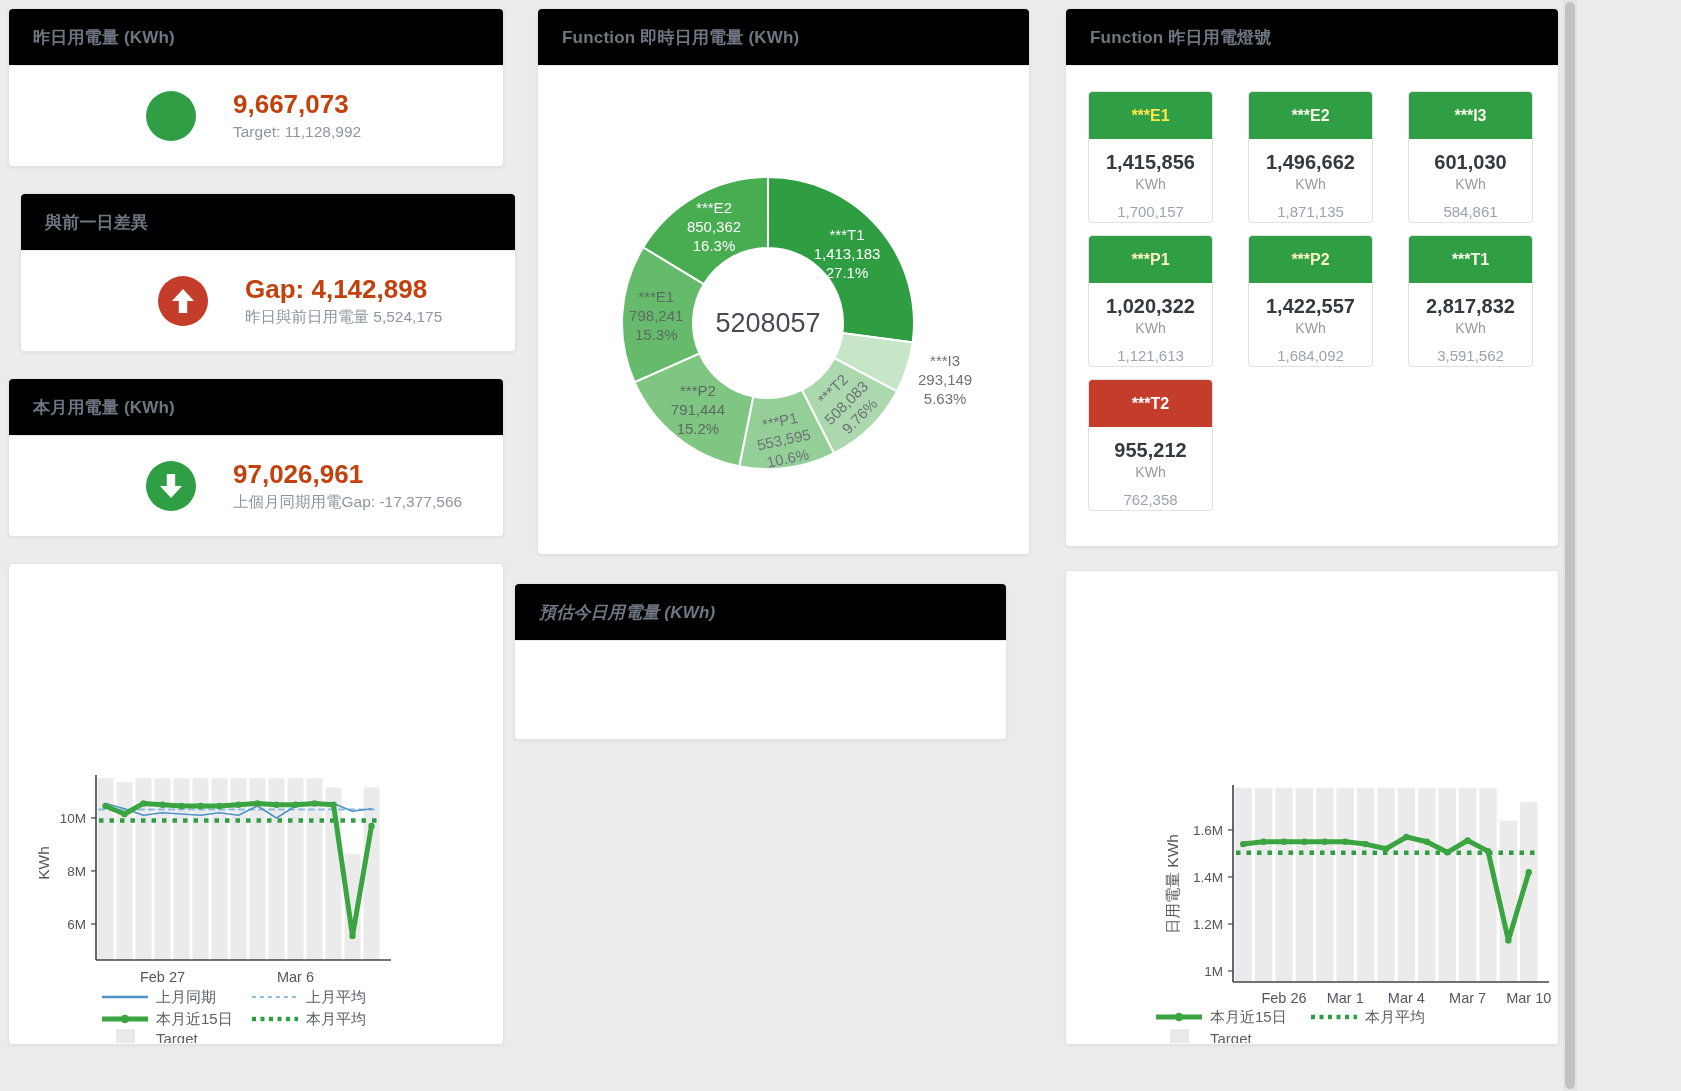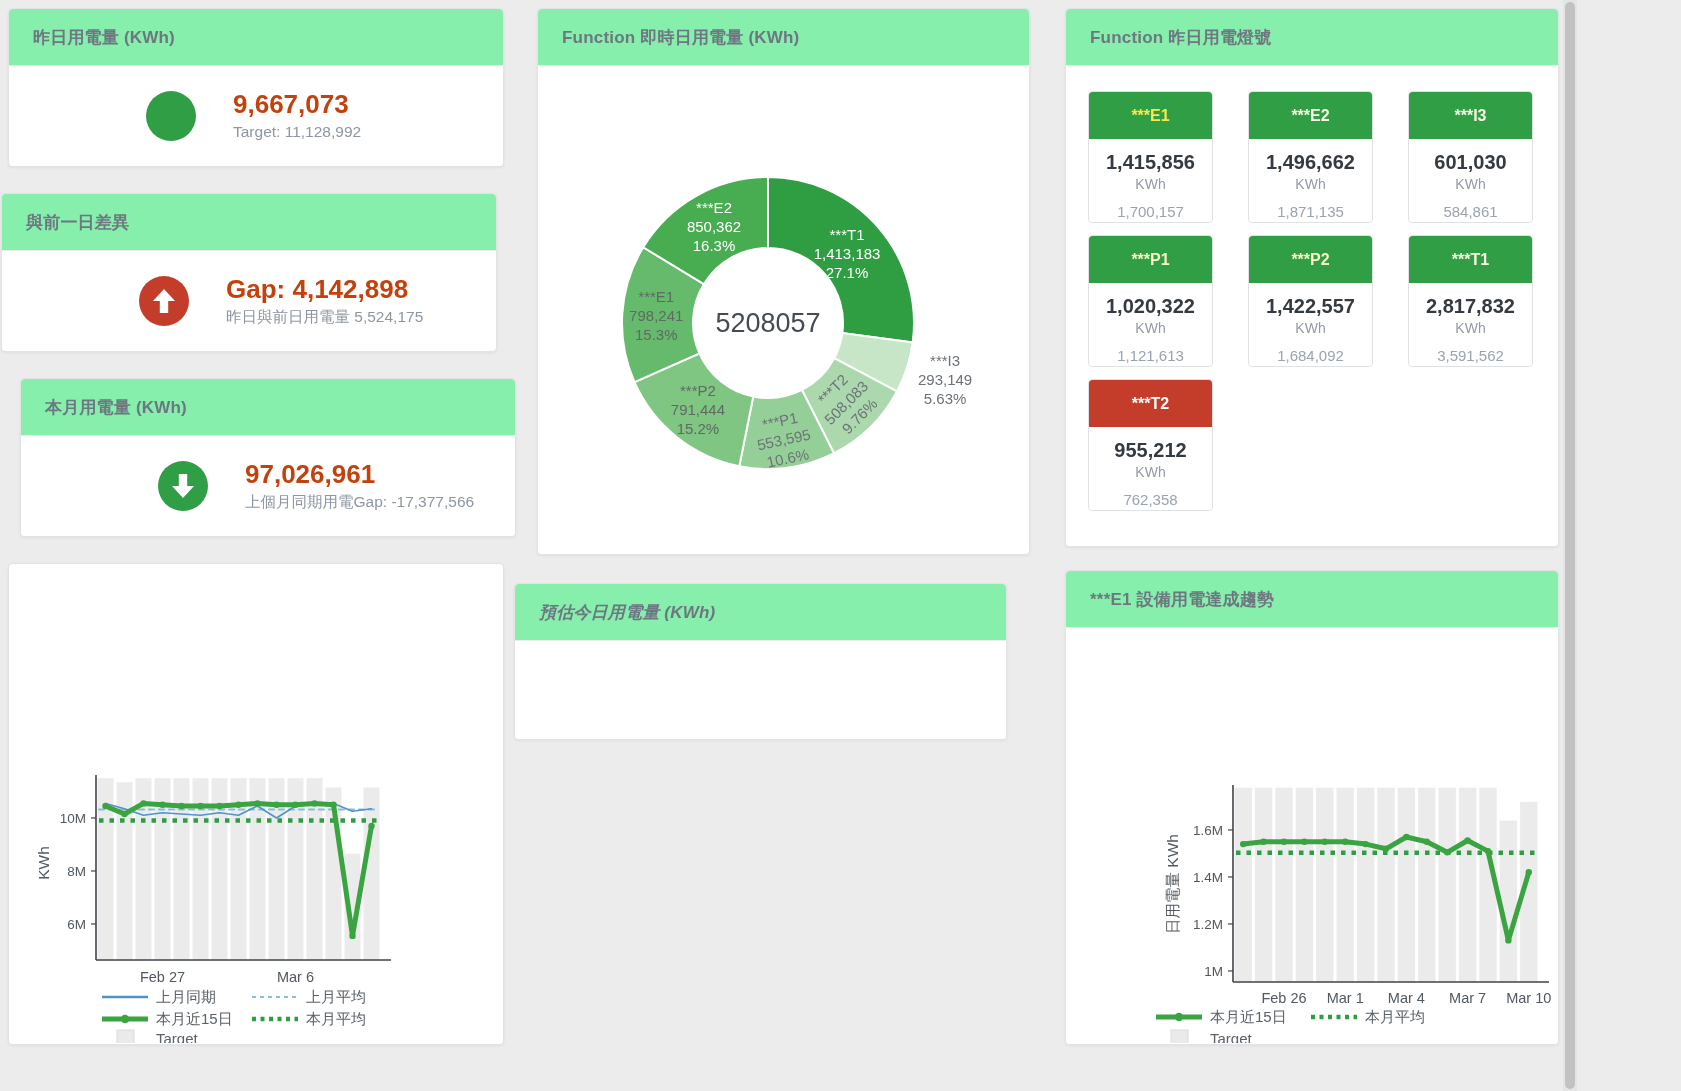--- a/index.html
+++ b/index.html
@@ -7,21 +7,21 @@
     width:1681px;height:1091px;position:relative;overflow:hidden;
     background:#ececec;
     font-family:"Liberation Sans", sans-serif;
   }
   .card{
     position:absolute;background:#ffffff;
     border:1px solid #e1e3e6;border-radius:4px;
     box-shadow:0 1px 3px rgba(0,0,0,.06);
   }
   .card-header{
-    height:56px;background:#86efac;border-bottom:1px solid #ebebeb;
+    height:56px;background:#000000;border-bottom:1px solid #ebebeb;
     border-radius:4px 4px 0 0;display:flex;align-items:center;
     padding:0 24px;font-size:17px;font-weight:bold;color:#6d7681;
     letter-spacing:.2px;
   }
   .card-body{position:absolute;left:0;right:0;top:56px;bottom:0;}
   .kpi-circle{
     position:absolute;width:50px;height:50px;border-radius:50%;
     display:flex;align-items:center;justify-content:center;top:50%;
     transform:translateY(-50%);
   }
@@ -63,36 +63,36 @@
   <div class="card-header">昨日用電量 (KWh)</div>
   <div class="card-body">
     <div class="kpi-circle" style="left:137px;background:#2f9e44;"></div>
     <div class="kpi-text" style="left:224px;">
       <div class="kpi-value">9,667,073</div>
       <div class="kpi-sub">Target: 11,128,992</div>
     </div>
   </div>
 </div>
 
-<div class="card" style="left:1px;top:193px;width:494px;height:157px;">
+<div class="card" style="left:20px;top:193px;width:494px;height:157px;">
   <div class="card-header">與前一日差異</div>
   <div class="card-body">
     <div class="kpi-circle" style="left:137px;background:#c33d2a;">
       <svg width="22" height="24" viewBox="0 0 22 24" style="position:static;">
         <path d="M11 0 L22 12 H15.2 V24 H6.8 V12 H0 Z" fill="#ffffff"></path>
       </svg>
     </div>
     <div class="kpi-text" style="left:224px;">
       <div class="kpi-value">Gap: 4,142,898</div>
       <div class="kpi-sub">昨日與前日用電量 5,524,175</div>
     </div>
   </div>
 </div>
 
-<div class="card" style="left:20px;top:378px;width:494px;height:157px;">
+<div class="card" style="left:8px;top:378px;width:494px;height:157px;">
   <div class="card-header">本月用電量 (KWh)</div>
   <div class="card-body">
     <div class="kpi-circle" style="left:137px;background:#2f9e44;">
       <svg width="22" height="24" viewBox="0 0 22 24" style="position:static;transform:rotate(180deg);">
         <path d="M11 0 L22 12 H15.2 V24 H6.8 V12 H0 Z" fill="#ffffff"></path>
       </svg>
     </div>
     <div class="kpi-text" style="left:224px;">
       <div class="kpi-value">97,026,961</div>
       <div class="kpi-sub">上個月同期用電Gap: -17,377,566</div>
@@ -238,21 +238,20 @@
       <div class="tile">
         <div class="tile-header" style="background:#c33d2a;color:#ffffff">***T2</div>
         <div class="tile-value">955,212</div>
         <div class="tile-unit">KWh</div>
         <div class="tile-target">762,358</div>
       </div>
     </div>
 </div>
 
 <div class="card" style="left:1065px;top:570px;width:492px;height:473px;">
-  <div class="card-header">***E1 設備用電達成趨勢</div>
   <svg id="e1-svg" width="490" height="416" style="left:0;top:56px;">
       <rect x="168.5" y="160.7" width="17.4" height="194.3" fill="#ebebeb"></rect>
       <rect x="188.9" y="160.7" width="17.4" height="194.3" fill="#ebebeb"></rect>
       <rect x="209.3" y="160.7" width="17.4" height="194.3" fill="#ebebeb"></rect>
       <rect x="229.7" y="160.7" width="17.4" height="194.3" fill="#ebebeb"></rect>
       <rect x="250.1" y="160.7" width="17.4" height="194.3" fill="#ebebeb"></rect>
       <rect x="270.5" y="160.7" width="17.4" height="194.3" fill="#ebebeb"></rect>
       <rect x="290.9" y="160.7" width="17.4" height="194.3" fill="#ebebeb"></rect>
       <rect x="311.3" y="160.7" width="17.4" height="194.3" fill="#ebebeb"></rect>
       <rect x="331.7" y="160.7" width="17.4" height="194.3" fill="#ebebeb"></rect>

